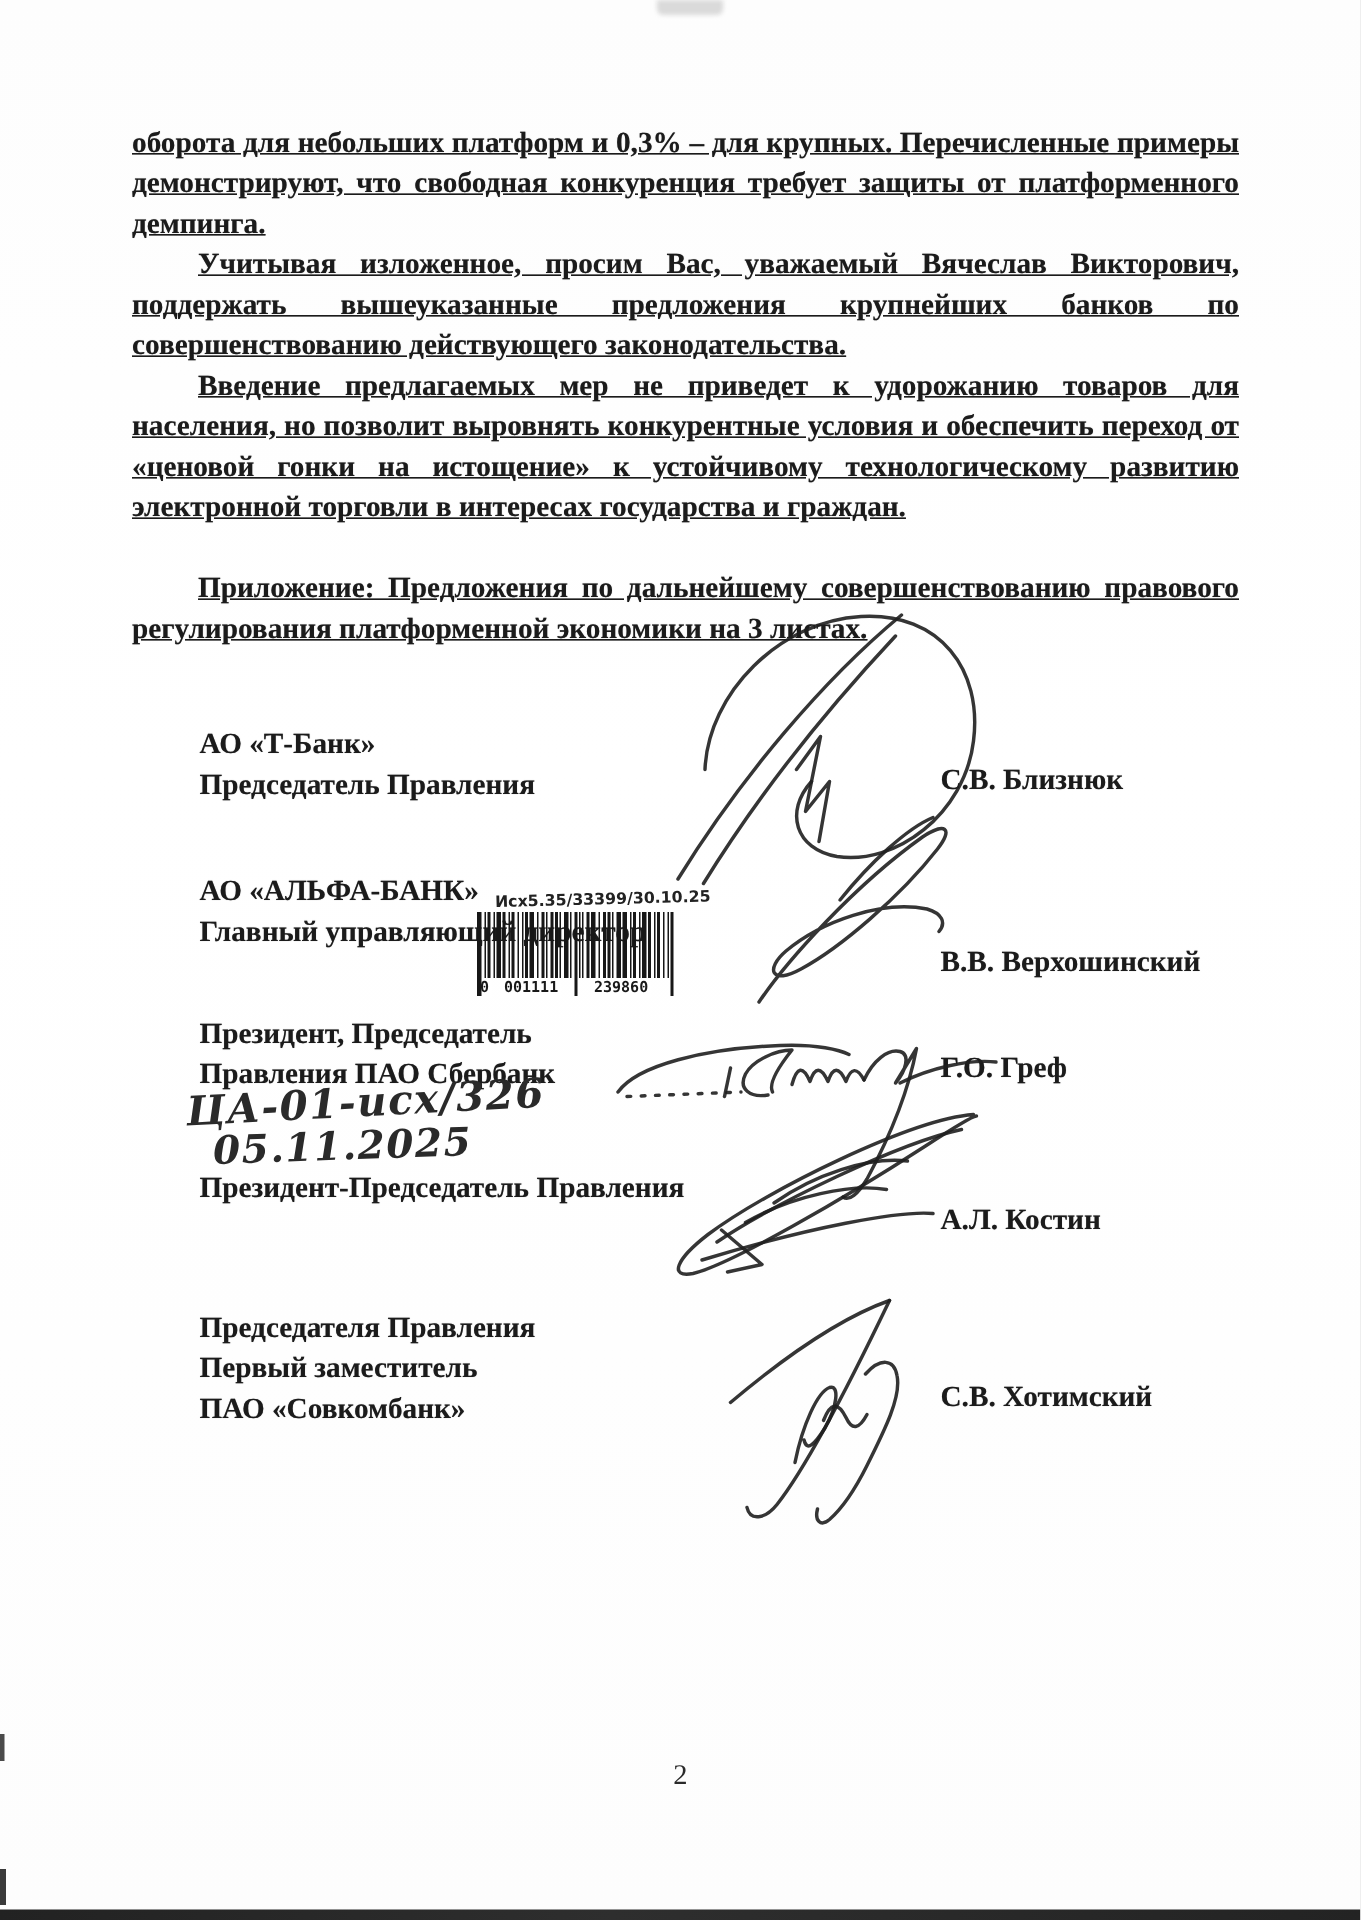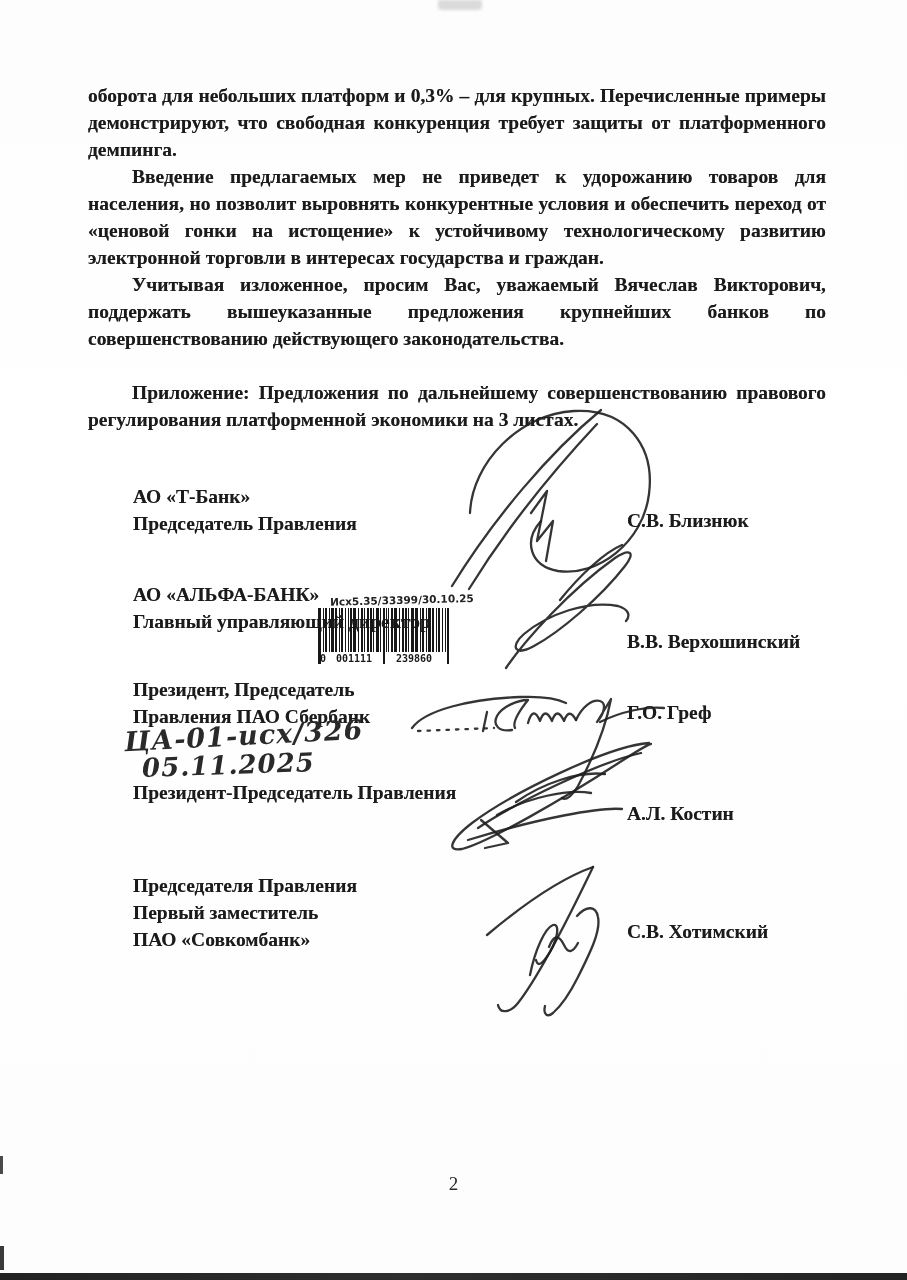--- a/index.html
+++ b/index.html
@@ -12,21 +12,21 @@
     font-family:"Liberation Serif","DejaVu Serif",serif;
     color:#1b1b1b;
   }
   
   .body-text{
     position:absolute;left:88px;top:82px;width:738px;
     font-size:19.5px;line-height:27px;font-weight:700;
     text-align:justify;
     text-shadow:0 0 .5px rgba(20,20,20,.55);
   }
-  .para{margin:0;}
+  .para{margin:0;text-decoration:underline;}
   .para.indent{text-indent:44px;}
   .para.attachment{margin-top:27px;}
   
   .sig-title{
     position:absolute;left:133px;
     font-size:19.5px;line-height:27px;font-weight:700;
     text-shadow:0 0 .5px rgba(20,20,20,.5);
     white-space:nowrap;
   }
   .sig-name{
@@ -86,22 +86,22 @@
 </style>
 </head>
 <body>
 
 <div class="page">
 
   <div class="top-smudge"></div>
 
   <div class="body-text">
     <p class="para">оборота для небольших платформ и 0,3% – для крупных. Перечисленные примеры демонстрируют, что свободная конкуренция требует защиты от платформенного демпинга.</p>
+    <p class="para indent">Учитывая изложенное, просим Вас, уважаемый Вячеслав Викторович, поддержать вышеуказанные предложения крупнейших банков по совершенствованию действующего законодательства.</p>
     <p class="para indent">Введение предлагаемых мер не приведет к удорожанию товаров для населения, но позволит выровнять конкурентные условия и обеспечить переход от «ценовой гонки на истощение» к устойчивому технологическому развитию электронной торговли в интересах государства и граждан.</p>
-    <p class="para indent">Учитывая изложенное, просим Вас, уважаемый Вячеслав Викторович, поддержать вышеуказанные предложения крупнейших банков по совершенствованию действующего законодательства.</p>
     <p class="para indent attachment">Приложение: Предложения по дальнейшему совершенствованию правового регулирования платформенной экономики на 3 листах.</p>
   </div>
 
   <div class="sig-title" style="top:483px">
     <div>АО «Т-Банк»</div>
     <div>Председатель Правления</div>
   </div>
   <div class="sig-name" style="top:509px">С.В. Близнюк</div>
 
   <div class="sig-title" style="top:581px">

